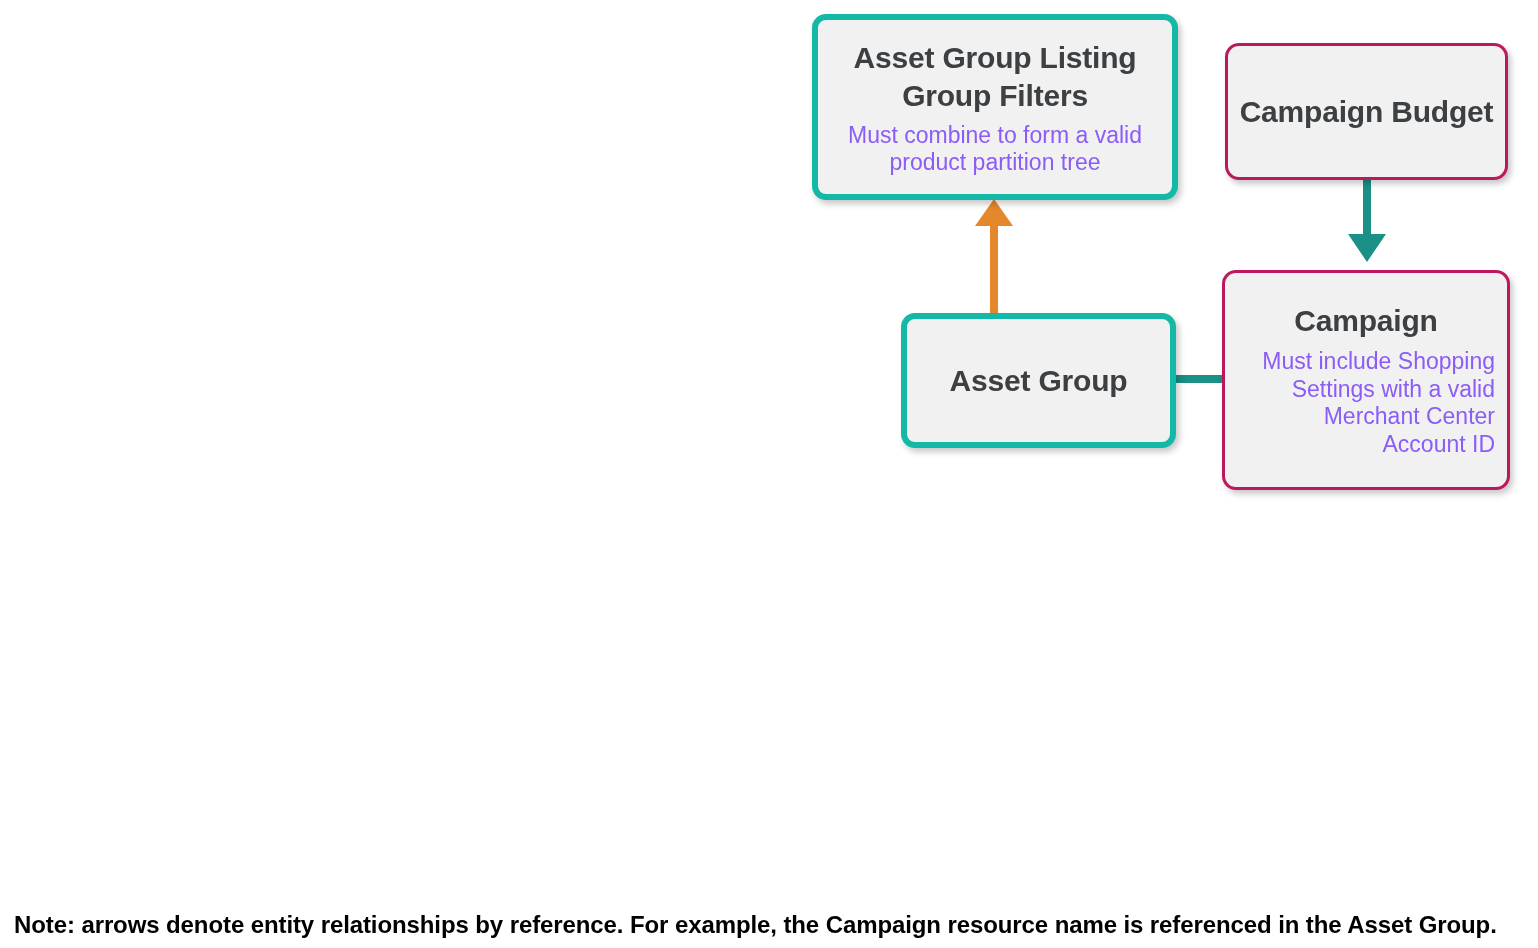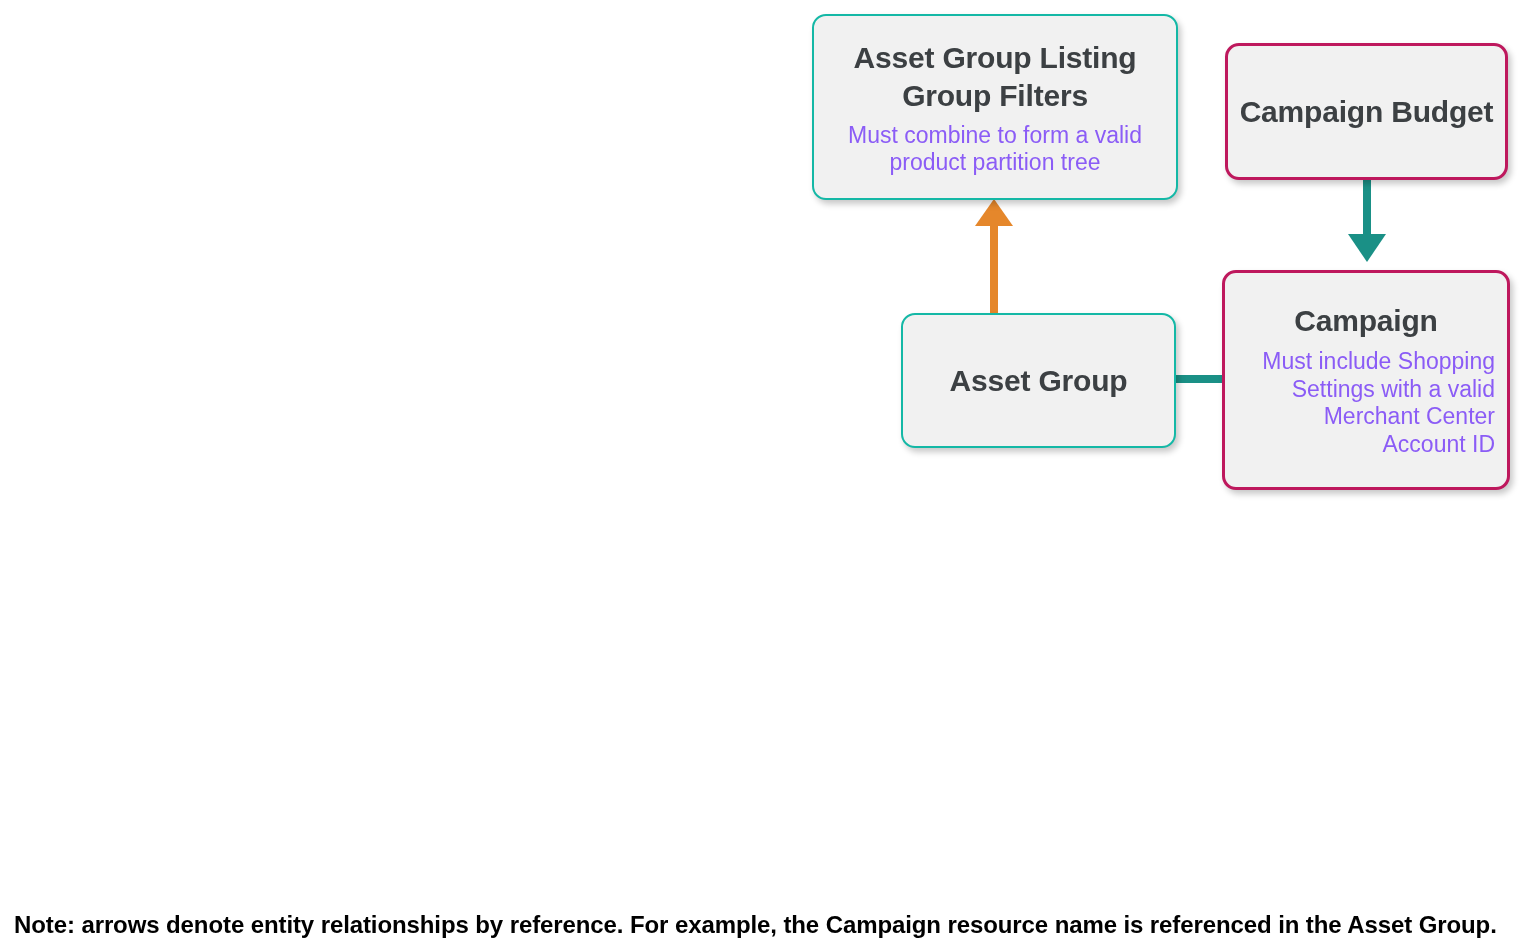--- a/index.html
+++ b/index.html
@@ -31,21 +31,21 @@
     background: #f1f1f1;
     border-radius: 14px;
     display: flex;
     flex-direction: column;
     align-items: center;
     justify-content: center;
     text-align: center;
     box-shadow: 3px 4px 6px rgba(0,0,0,0.22);
     z-index: 3;
   }
-  .node.orange { border: 2px solid #14b8a6; }
+  .node.orange { border: 6px solid #14b8a6; }
   .node.teal   { border: 3px solid #be185d; }
 
   .node-title {
     font-weight: bold;
     font-size: 30px;
     line-height: 37px;
     color: #3c4043;
     letter-spacing: -0.2px;
     padding: 0 10px;
   }

